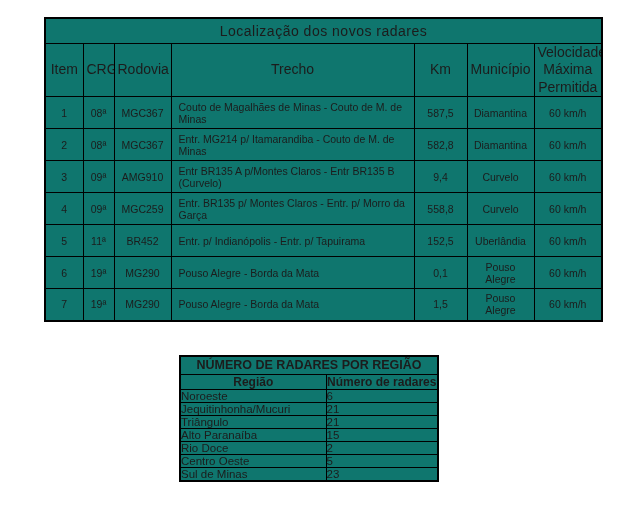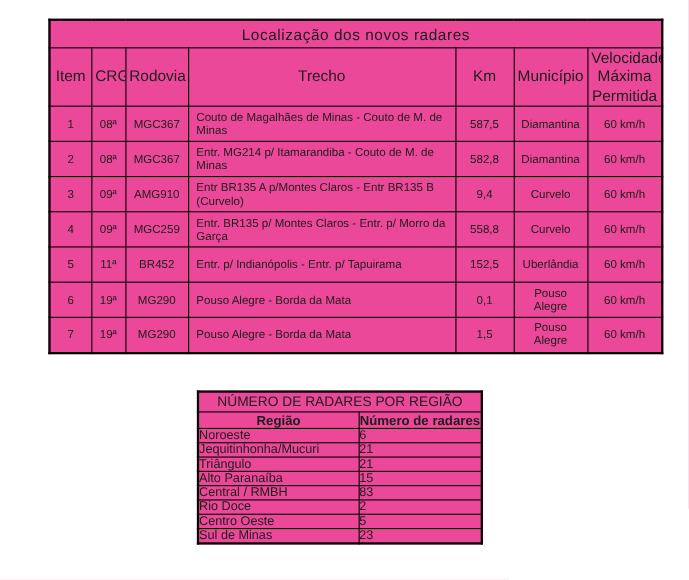--- a/index.html
+++ b/index.html
@@ -8,21 +8,21 @@
     background:#ffffff;
     font-family:"Liberation Sans", sans-serif;
     color:#1c1c1c;
     position:relative;
     overflow:hidden;
   }
   table {
     position:absolute;
     border-collapse:collapse;
     table-layout:fixed;
-    background:#ec4899;
+    background:#0f766e;
   }
 
   
   .radar-table {
     left:44px; top:17px; width:557px;
     border:2px solid #000;
   }
   .radar-table th, .radar-table td {
     border:1px solid #000;
     vertical-align:middle;
@@ -62,21 +62,21 @@
   }
   .region-table th, .region-table td {
     border:1px solid #000;
     vertical-align:middle;
     overflow:hidden;
   }
   .region-title-cell {
     height:18px;
     text-align:center;
     font-size:12.5px;
-    font-weight:normal;
+    font-weight:bold;
   }
   .region-header-row th {
     height:15px;
     font-size:12px;
     font-weight:bold;
     text-align:center;
   }
   .region-table tbody td {
     height:13px;
     font-size:11.5px;
@@ -203,24 +203,20 @@
       </tr>
       <tr>
         <td class="cell-regiao">Triângulo</td>
         <td class="cell-numero">21</td>
       </tr>
       <tr>
         <td class="cell-regiao">Alto Paranaíba</td>
         <td class="cell-numero">15</td>
       </tr>
       <tr>
-        <td class="cell-regiao">Central / RMBH</td>
-        <td class="cell-numero">83</td>
-      </tr>
-      <tr>
         <td class="cell-regiao">Rio Doce</td>
         <td class="cell-numero">2</td>
       </tr>
       <tr>
         <td class="cell-regiao">Centro Oeste</td>
         <td class="cell-numero">5</td>
       </tr>
       <tr>
         <td class="cell-regiao">Sul de Minas</td>
         <td class="cell-numero">23</td>

